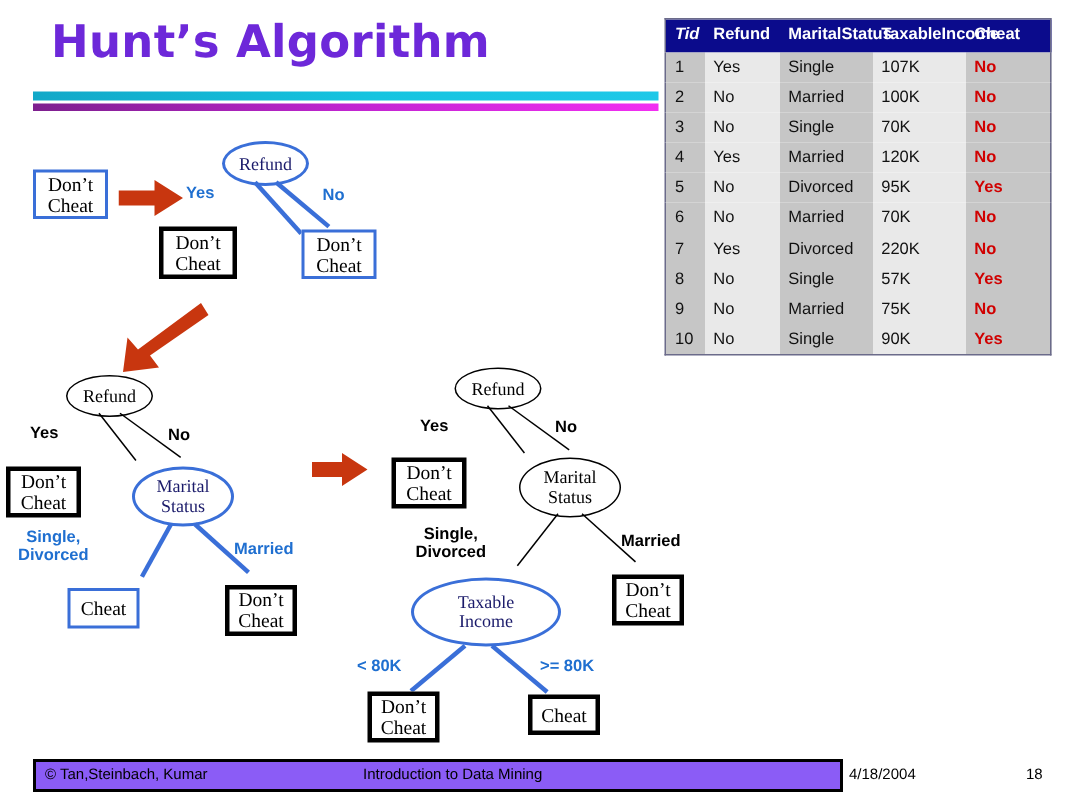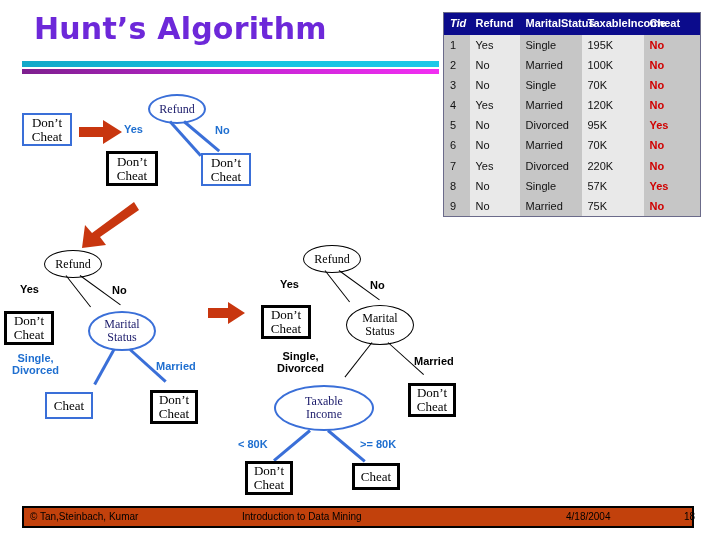--- a/index.html
+++ b/index.html
@@ -93,22 +93,22 @@
   }
   .lbl.blue{color:#1f6fd0;}
   .lbl.black{color:#000000;}
 
   
   .arrow-right{position:absolute;}
   .arrow-diag{position:absolute;}
 
   
   #footer{
-    left:22px;top:506px;width:672px;height:22px;
-    border:2px solid #000000;background:#c2410c;
+    left:22px;top:506px;width:540px;height:22px;
+    border:2px solid #000000;background:#8b5cf6;
     box-sizing:border-box;
     padding-left:48px;
   }
   #footer .f{
     position:absolute;top:3px;
     font-family:"Liberation Sans", sans-serif;
     font-size:10px;color:#000000;white-space:nowrap;
   }
   #f-copy{left:6px;}
   #f-mid{left:218px;}
@@ -137,21 +137,21 @@
       <th><span>Marital</span><span>Status</span></th>
       <th><span>Taxable</span><span>Income</span></th>
       <th>Cheat</th>
     </tr>
   </thead>
   <tbody id="tid-body">
       <tr>
         <td class="c0">1</td>
         <td class="c1">Yes</td>
         <td class="c2">Single</td>
-        <td class="c3">195K</td>
+        <td class="c3">107K</td>
         <td class="c4">No</td>
       </tr>
       <tr>
         <td class="c0">2</td>
         <td class="c1">No</td>
         <td class="c2">Married</td>
         <td class="c3">100K</td>
         <td class="c4">No</td>
       </tr>
       <tr>
@@ -195,20 +195,27 @@
         <td class="c2">Single</td>
         <td class="c3">57K</td>
         <td class="c4">Yes</td>
       </tr>
       <tr>
         <td class="c0">9</td>
         <td class="c1">No</td>
         <td class="c2">Married</td>
         <td class="c3">75K</td>
         <td class="c4">No</td>
+      </tr>
+      <tr>
+        <td class="c0">10</td>
+        <td class="c1">No</td>
+        <td class="c2">Single</td>
+        <td class="c3">90K</td>
+        <td class="c4">Yes</td>
       </tr>
     </tbody>
 </table>
 
 <div class="node-box blue" style="left:22px;top:113px;width:50px;height:33px;">
   <span>Don’t</span>
   <span>Cheat</span>
 </div>
 
 <svg class="arrow-right" style="left:79px;top:118px;" width="44" height="28" viewBox="0 0 44 28">

